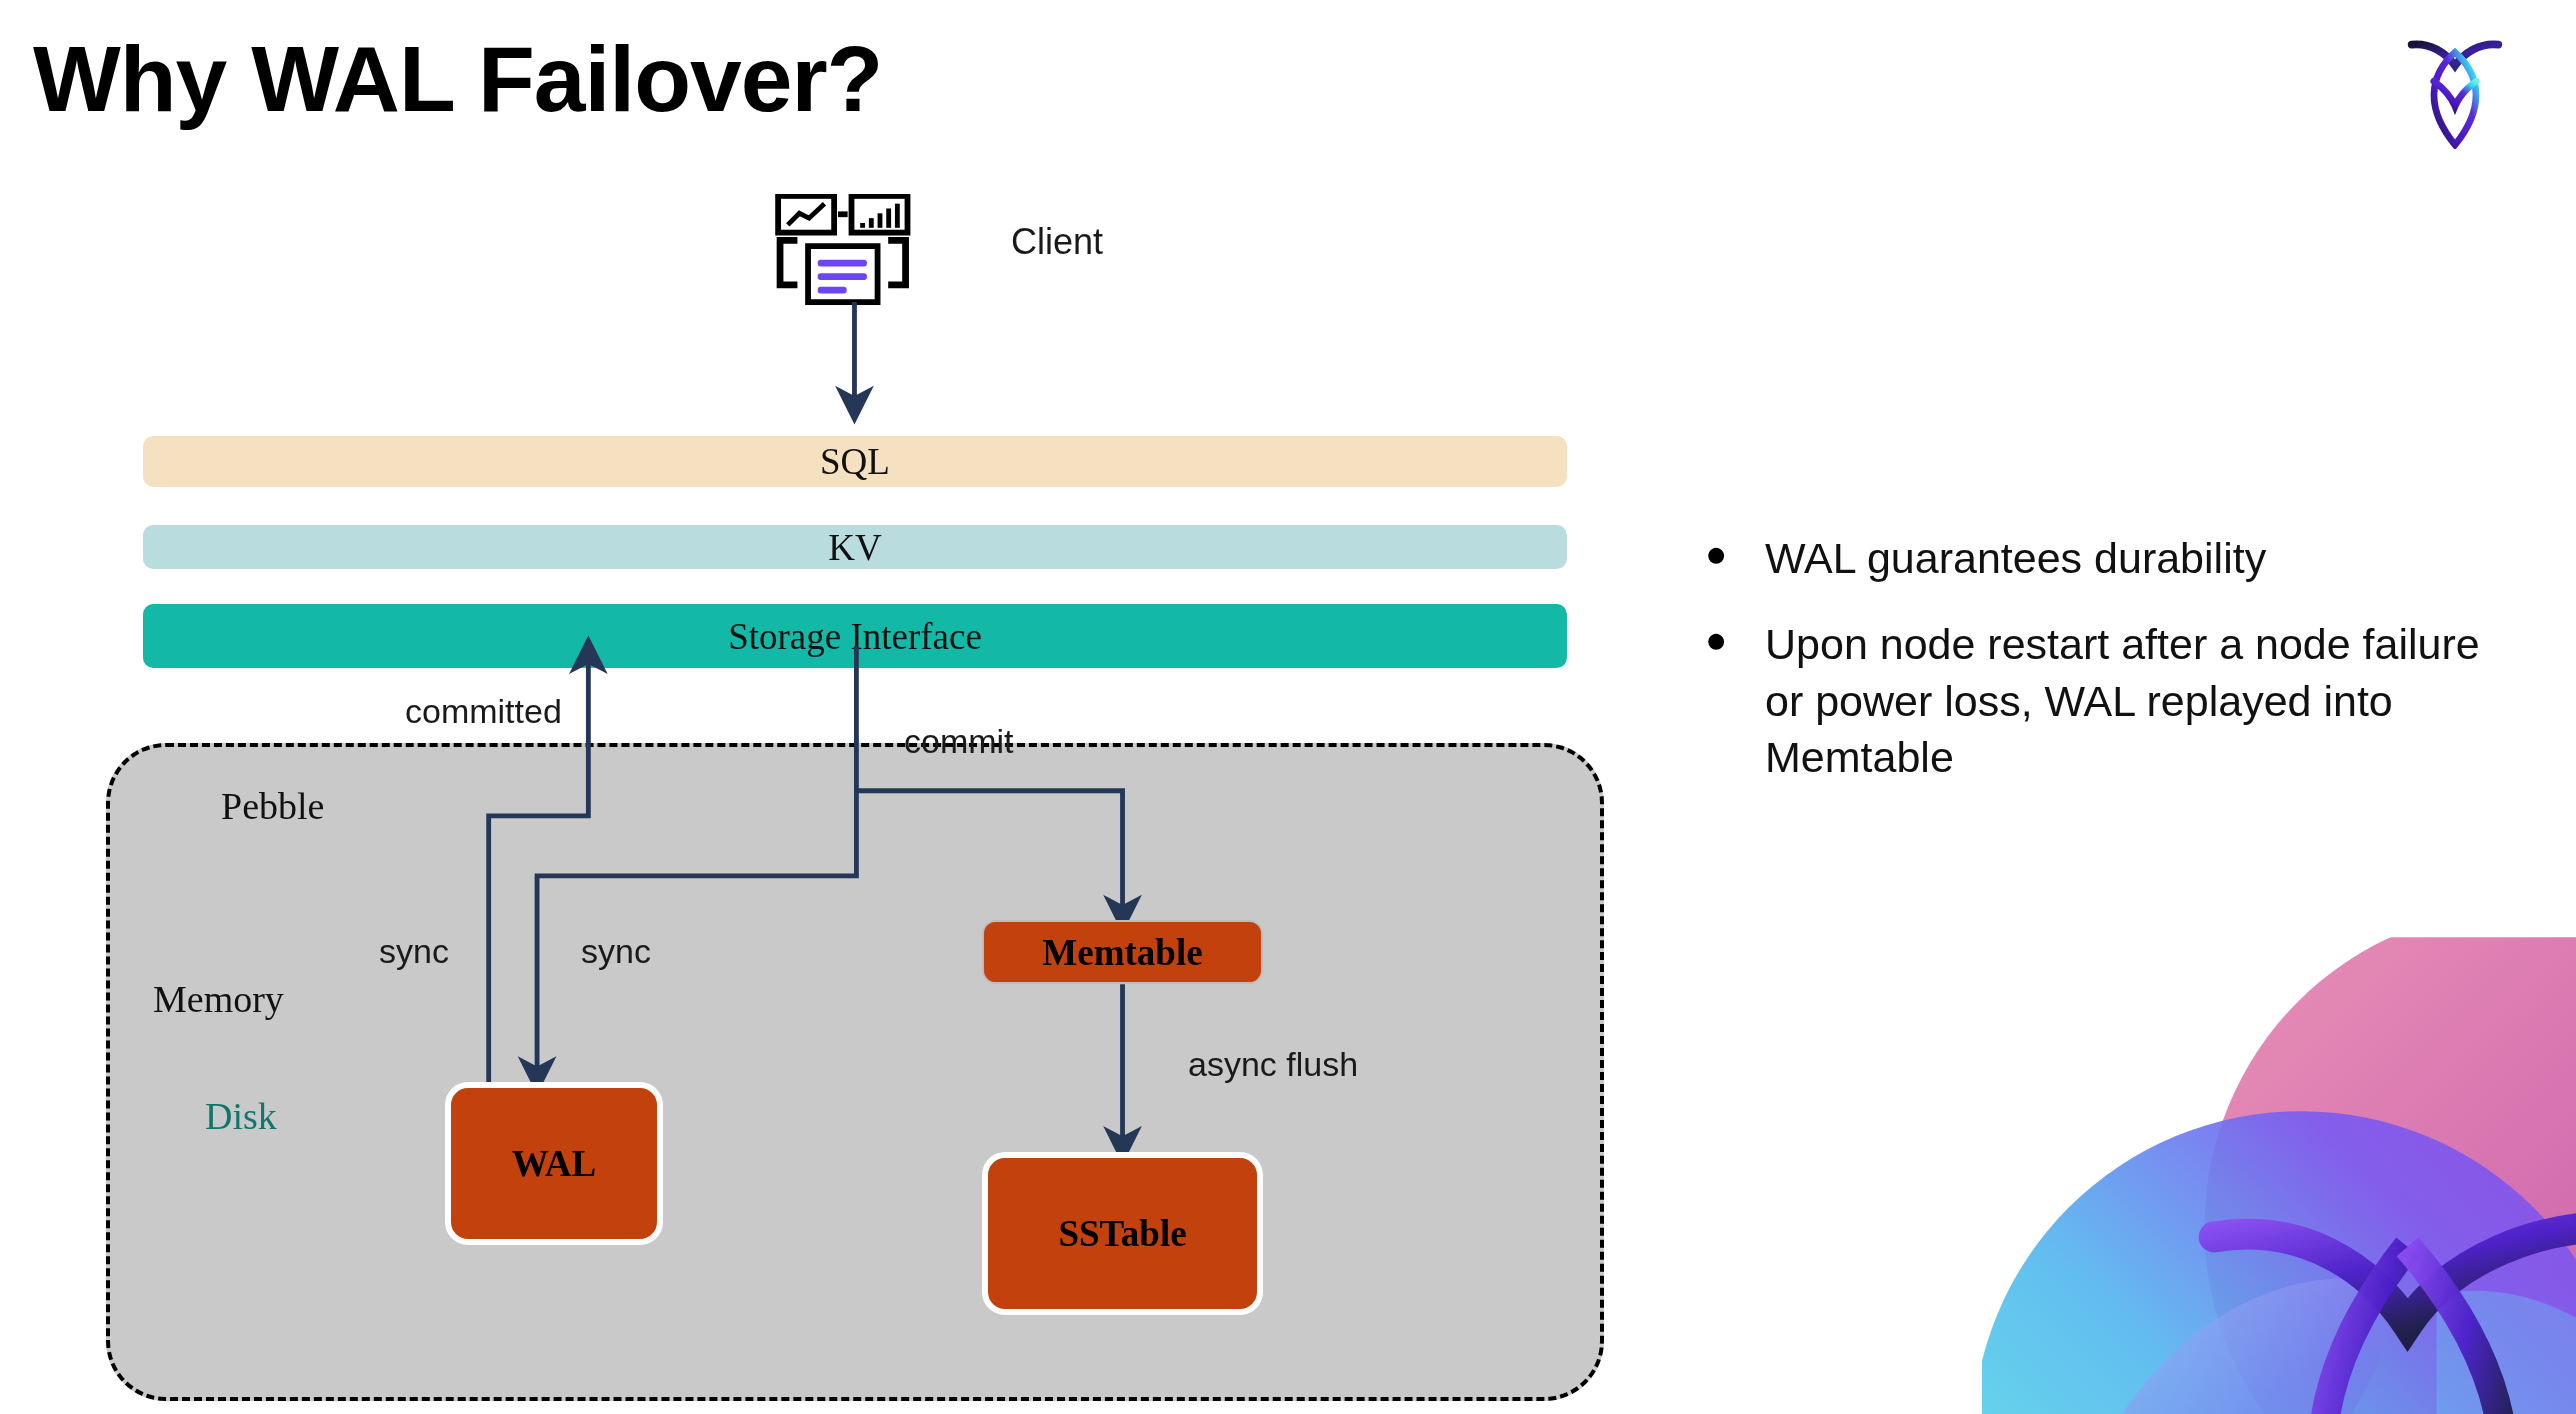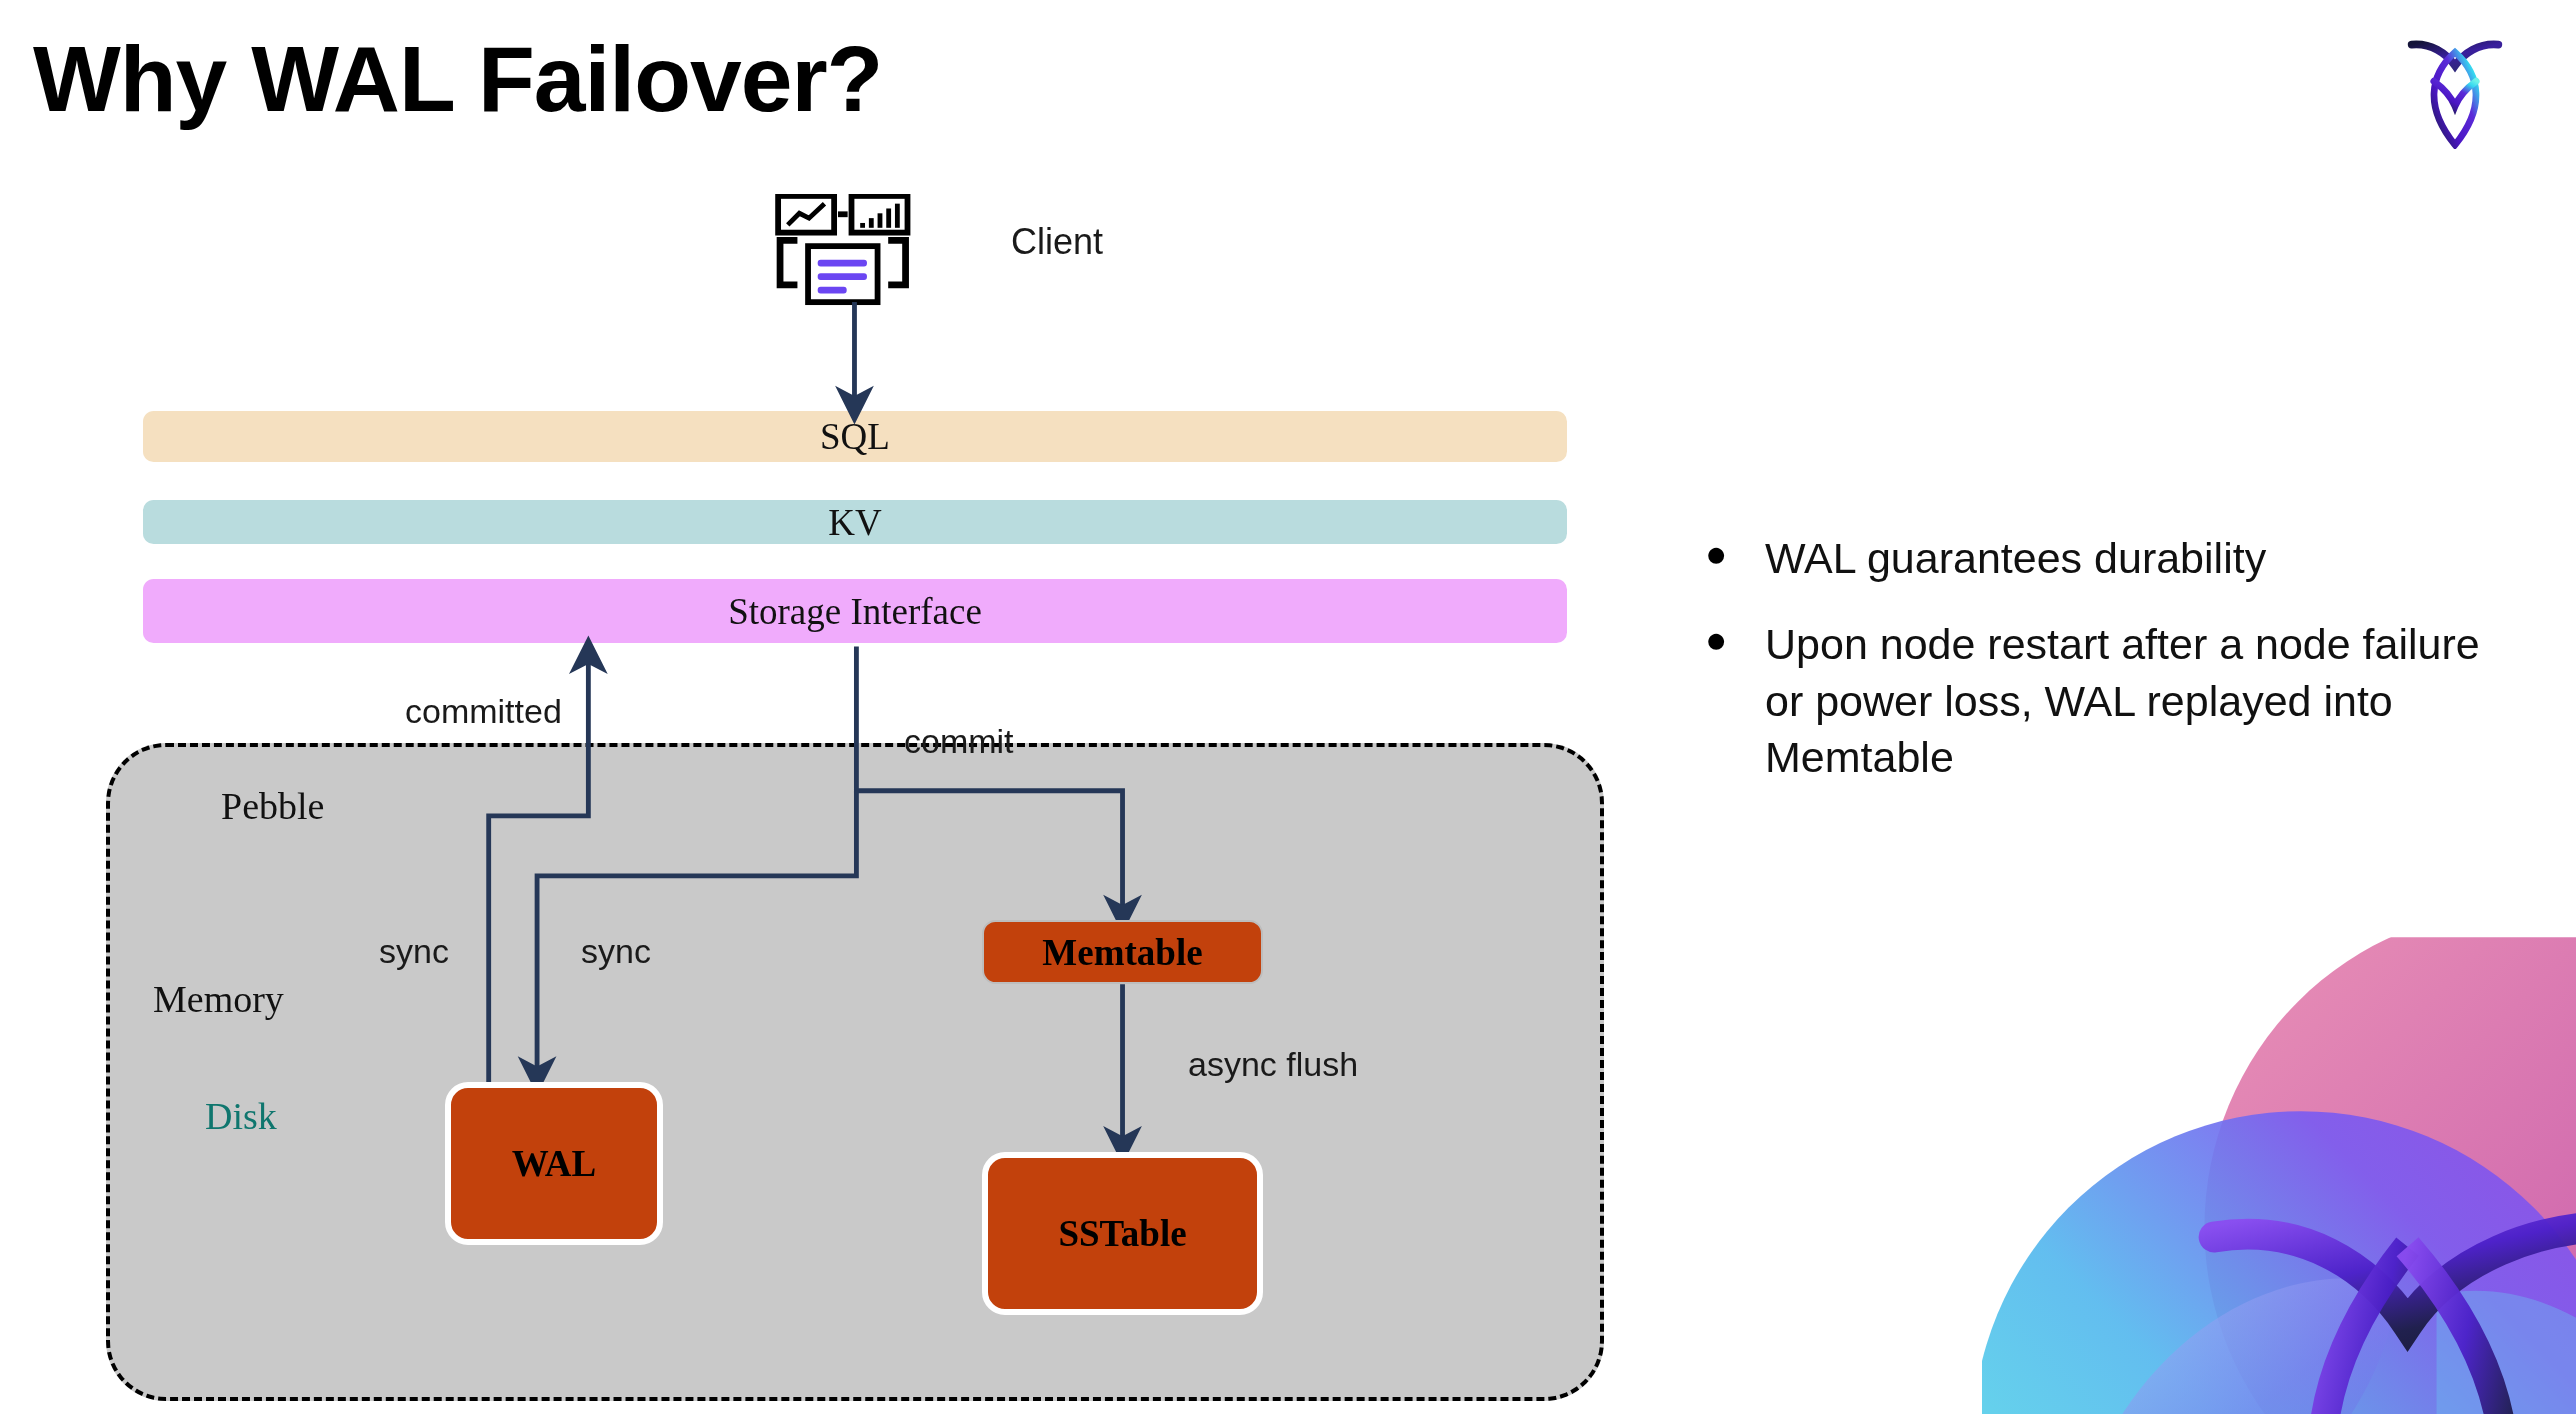--- a/index.html
+++ b/index.html
@@ -72,24 +72,25 @@
     position: absolute;
     left: 143px;
     width: 1424px;
     border-radius: 10.6px;
     display: flex;
     align-items: center;
     justify-content: center;
     font-family: "Liberation Serif", serif;
     font-size: 37px;
     color: #111111;
+    margin-top: 25px;
   }
   #bar-sql { top: 411px; height: 51px; background: #F5E0C0; }
   #bar-kv  { top: 500px; height: 44px; background: #B9DCDE; }
-  #bar-si  { top: 579px; height: 64px; background: #f0abfc; }
+  #bar-si  { top: 579px; height: 64px; background: #14b8a6; }
 
   
   #pebble-container {
     position: absolute;
     left: 106px;
     top: 743px;
     width: 1498px;
     height: 658px;
     background: #C9C9C9;
     border: 4.8px dashed #000000;

